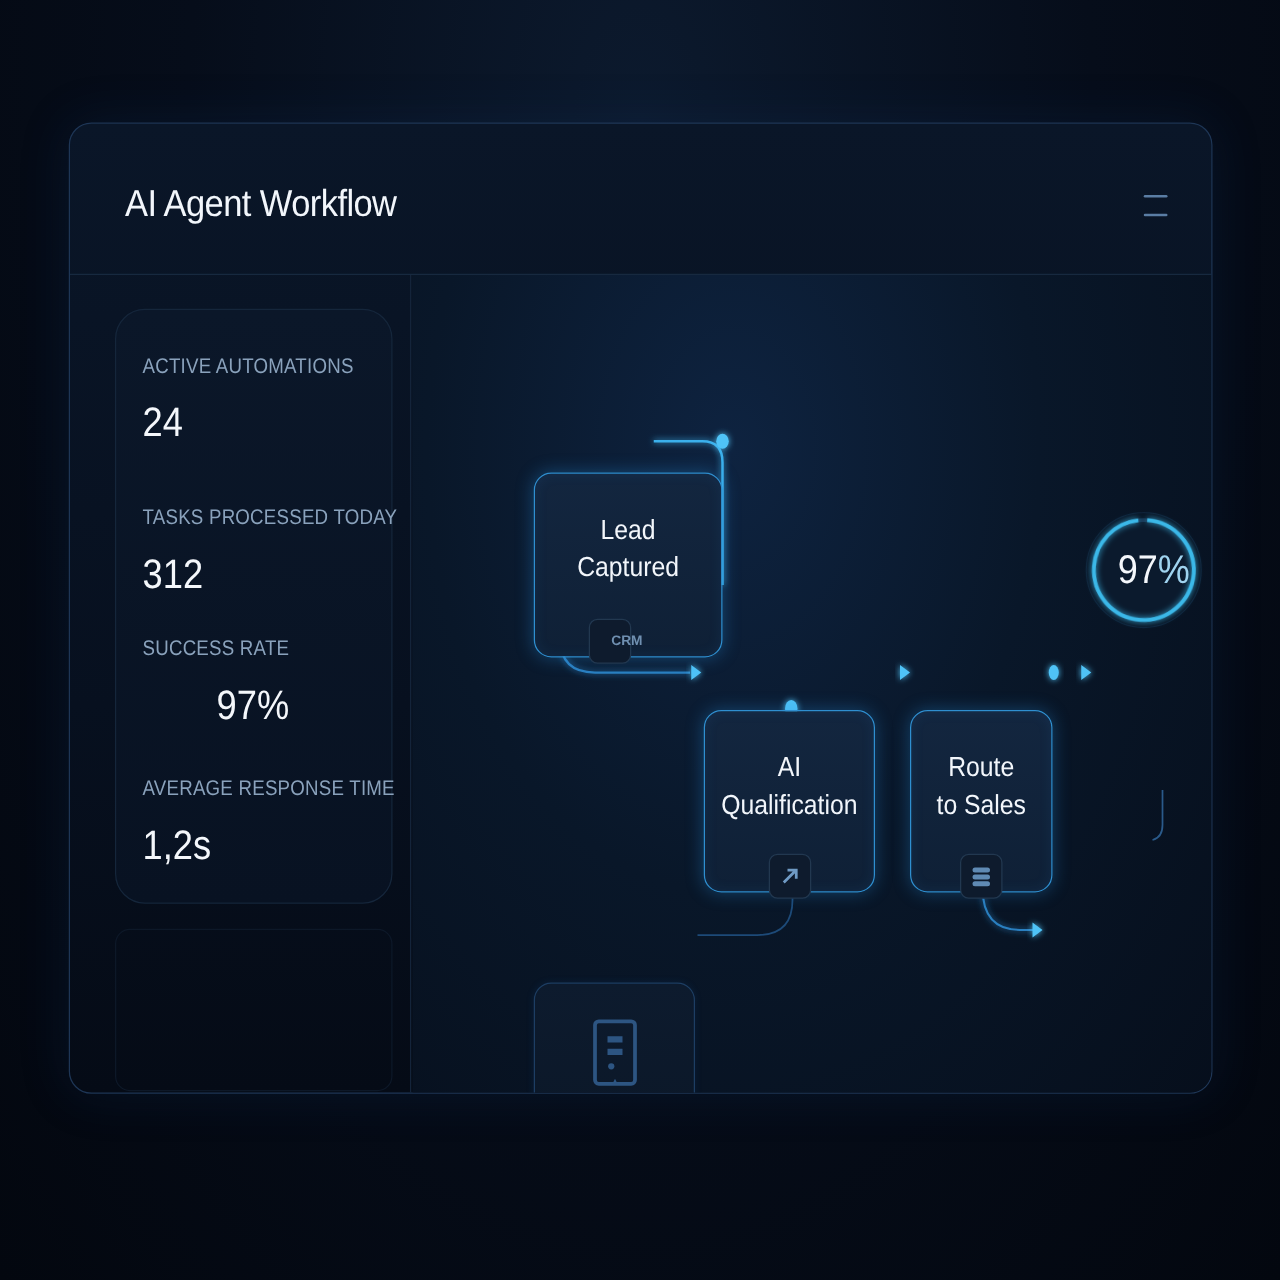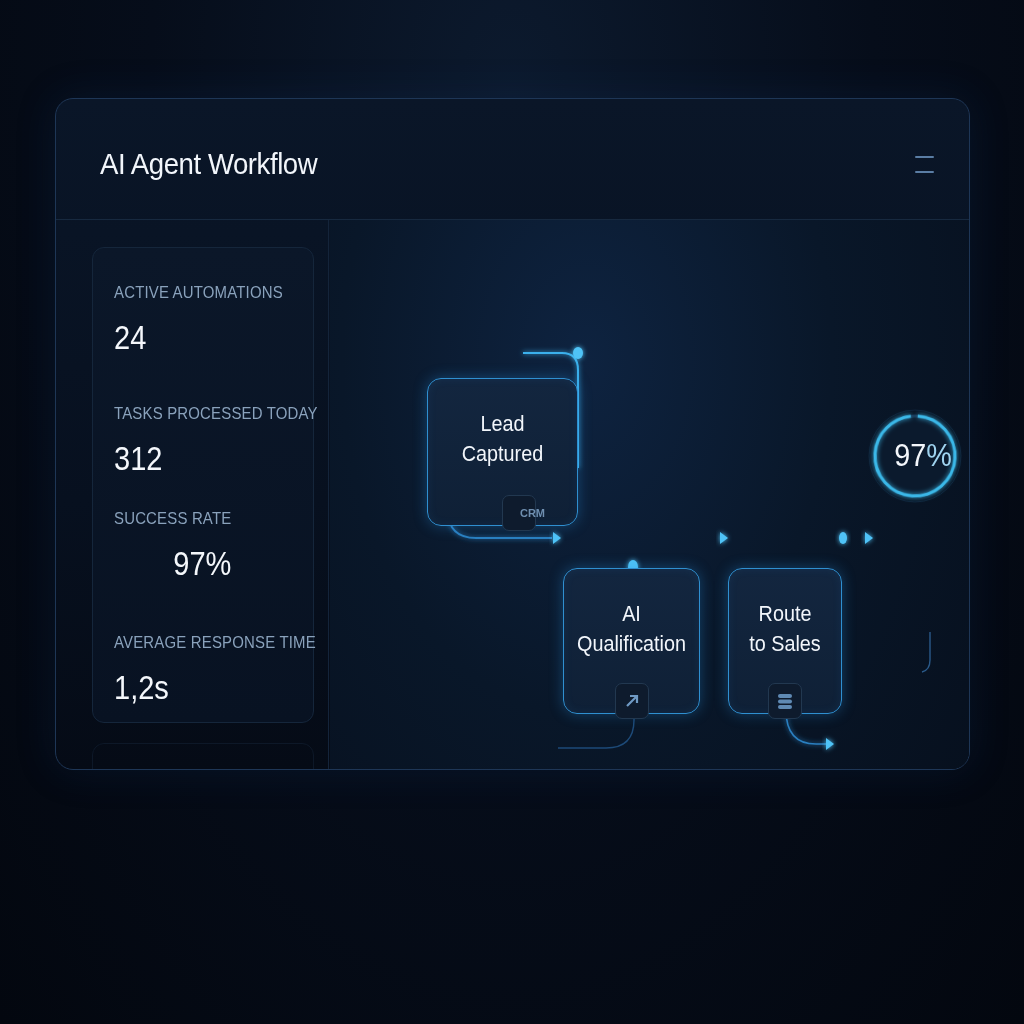--- a/index.html
+++ b/index.html
@@ -3,21 +3,21 @@
   <meta charset="utf-8">
   <style>
     * { box-sizing: border-box; margin: 0; padding: 0; }
     html, body {
       width: 1024px; height: 1024px; overflow: hidden;
       background: radial-gradient(ellipse at 50% 10%, #0c1a2e 0%, #060d1a 50%, #03070f 100%);
       font-family: "Liberation Sans", "DejaVu Sans", sans-serif;
       color: #e8eef6;
     }
     .window {
-      position: absolute; left: 55px; top: 98px; width: 915px; height: 672px;
+      position: absolute; left: 55px; top: 98px; width: 915px; height: 777px;
       border-radius: 18px;
       border: 1px solid #1e3656;
       background: linear-gradient(180deg, #0a1628 0%, #07101f 60%, #050b16 100%);
       box-shadow: 0 0 40px rgba(20,60,120,0.18);
       overflow: hidden;
     }
     .header {
       position: absolute; left: 0; top: 0; width: 100%; height: 121px;
       border-bottom: 1px solid #17293f;
     }
@@ -33,21 +33,21 @@
       position: absolute; left: 0; width: 19px; height: 2px; background: #5a7da4; border-radius: 1px;
     }
     .menu-btn span:nth-child(1) { top: 3px; }
     .menu-btn span:nth-child(2) { top: 18px; }
     .sidebar {
       position: absolute; left: 0; top: 121px; width: 273px; height: 699px;
       border-right: 1px solid #14243a;
     }
     .stats-card {
       position: absolute; left: 36px; top: 27px; width: 222px; height: 476px;
-      border: 1px solid #15263b; border-radius: 12px;
+      border: 1px solid #15263b; border-radius: 24px;
       background: linear-gradient(180deg, #0b1729 0%, #081222 100%);
     }
     .stat { position: absolute; left: 21px; }
     .stat-label {
       font-size: 17px; color: #8aa2bc; letter-spacing: 0.2px;
       transform: scaleX(0.88); transform-origin: left; white-space: nowrap;
     }
     .stat-value {
       margin-top: 16px; font-size: 33px; color: #f4f7fb;
       transform: scaleX(0.88); transform-origin: left;
@@ -109,21 +109,21 @@
         <div class="stat-value">24</div>
       </div>
       <div class="stat" style="top:156px;">
         <div class="stat-label">TASKS PROCESSED TODAY</div>
         <div class="stat-value">312</div>
       </div>
       <div class="stat" style="top:261px;text-align:right;">
         <div class="stat-label">SUCCESS RATE</div>
         <div class="stat-value">97%</div>
       </div>
-      <div class="stat" style="top:373px;margin-top:12px;">
+      <div class="stat" style="top:373px;">
         <div class="stat-label">AVERAGE RESPONSE TIME</div>
         <div class="stat-value">1,2s</div>
       </div>
     </div>
     <div class="ghost-card"></div>
   </div>
 
   <div class="canvas">
     <svg class="wires" width="641" height="699" viewBox="0 0 641 699">
       <defs>
@@ -162,21 +162,21 @@
       <circle cx="585" cy="236" r="46" fill="none" stroke="#0f2238" stroke-width="1"></circle>
       <circle cx="585" cy="236" r="40" fill="#0b1a2d" stroke="#173350" stroke-width="3"></circle>
       <circle cx="585" cy="236" r="40" fill="none" stroke="#3ab8e8" stroke-width="3" stroke-dasharray="243.8 251.3" transform="rotate(-86 585 236)" filter="url(#glow)"></circle>
     </svg>
 
     <div class="node" style="left:97px; top:158px; width:151px; height:148px;">
       <div class="node-label" style="top:30px;">
         <div>Lead</div>
         <div>Captured</div>
       </div>
-      <div class="badge" style="left:74px; top:116px;padding-left:27px;">
+      <div class="badge" style="left:43px; top:116px;padding-left:27px;">
         <span class="badge-text">CRM</span>
       </div>
     </div>
 
     <div class="node" style="left:398px; top:348px; width:114px; height:146px;">
       <div class="node-label" style="top:30px;">
         <div>Route</div>
         <div>to Sales</div>
       </div>
       <div class="badge" style="left:39px; top:114px;">

